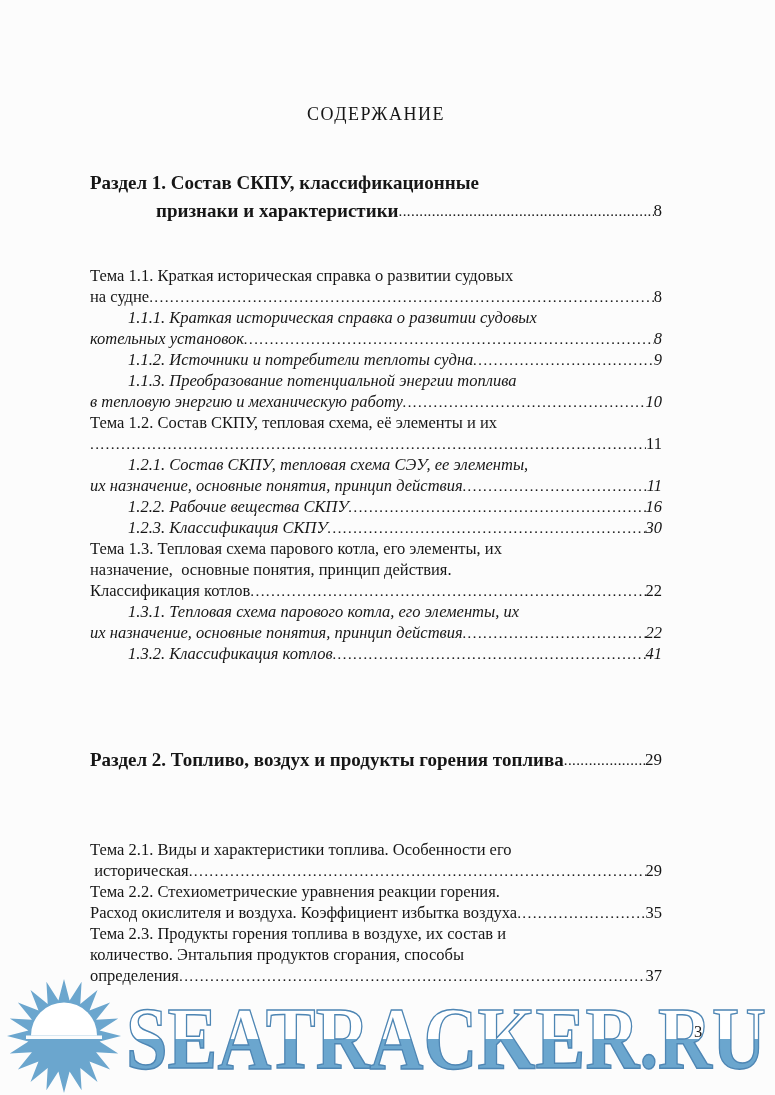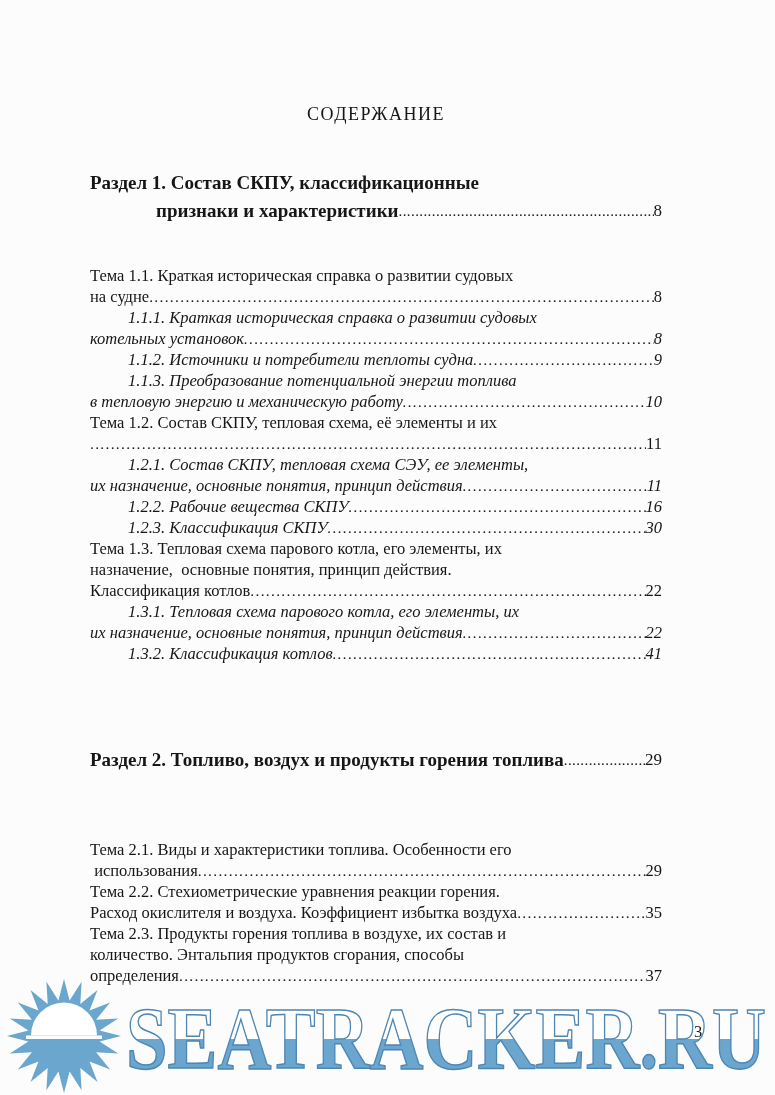--- a/index.html
+++ b/index.html
@@ -128,21 +128,21 @@
         <span class="txt">Раздел 2. Топливо, воздух и продукты горения топлива</span>
         <span class="leader">....................................................................................................................................................................................................................................................................</span>
         <span class="pg">29</span>
       </div>
     </div>
   <div class="entries" id="entries-1">
       <div class="row">
         <span class="txt">Тема 2.1. Виды и характеристики топлива. Особенности его</span>
       </div>
       <div class="row">
-        <span class="txt"> использования</span>
+        <span class="txt"> историческая</span>
         <span class="leader">....................................................................................................................................................................................................................................................................</span>
         <span class="pg">29</span>
       </div>
       <div class="row">
         <span class="txt">Тема 2.2. Стехиометрические уравнения реакции горения.</span>
       </div>
       <div class="row">
         <span class="txt">Расход окислителя и воздуха. Коэффициент избытка воздуха</span>
         <span class="leader">....................................................................................................................................................................................................................................................................</span>
         <span class="pg">35</span>

